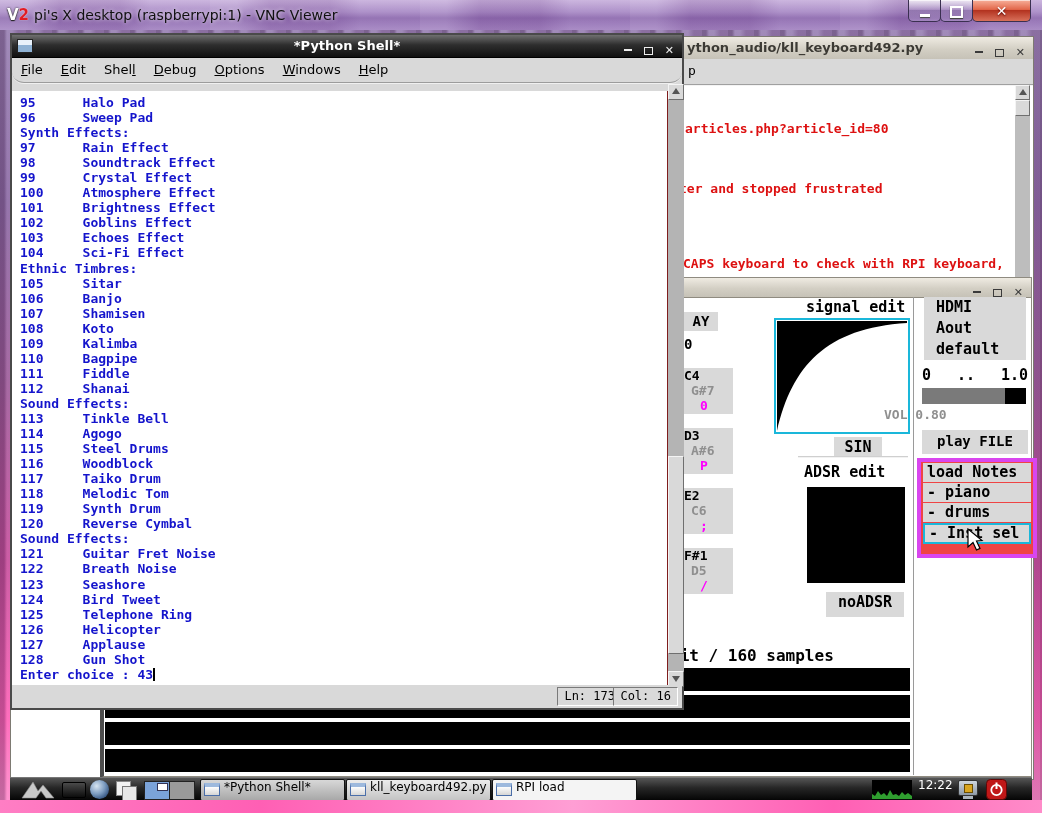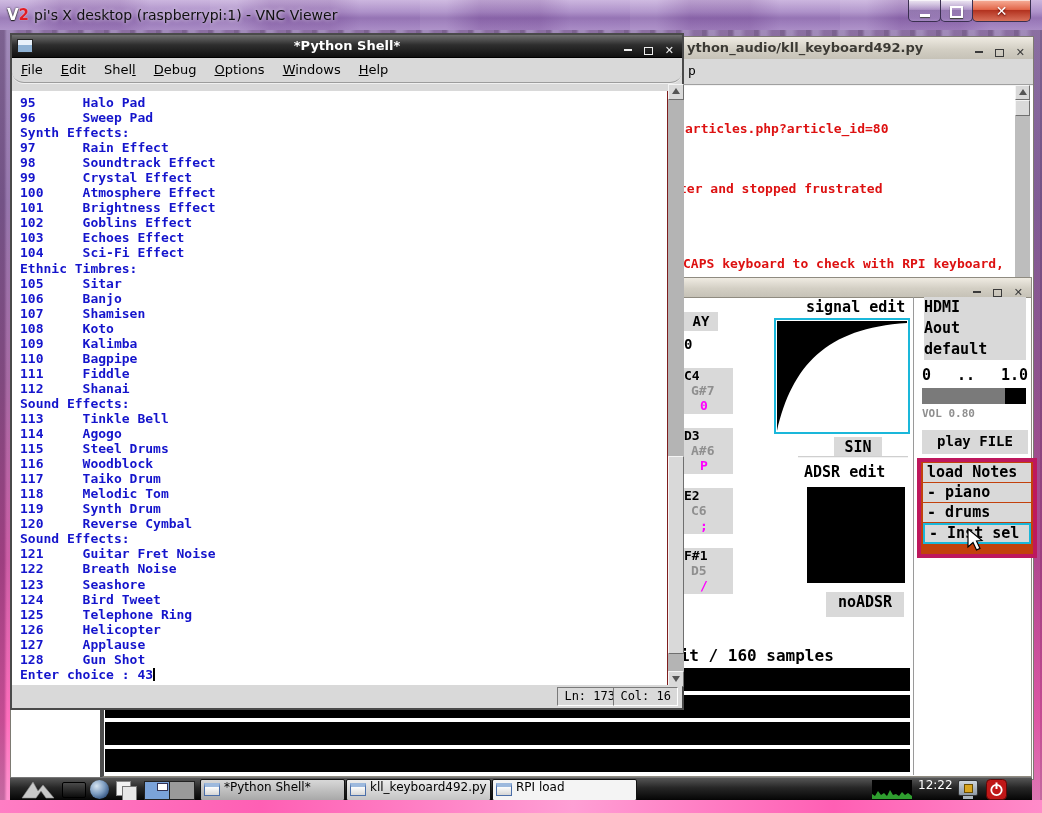--- a/index.html
+++ b/index.html
@@ -57,21 +57,21 @@
   
   #synth-win{left:100px;top:277px;width:932px;height:501px;border:1px solid #8f8b80;border-left:4px solid #4c4c4c;border-bottom:2px solid #8f8b80;box-sizing:border-box;}
   #synth-titlebar{left:0;top:0;width:100%;height:19px;}
   .synth-label{font-weight:bold;font-size:15px;color:#000;white-space:nowrap;}
   .tk-btn{background:#d9d9d9;color:#000;font-weight:bold;text-align:center;}
   .notebox{background:#d9d9d9;font-weight:bold;font-size:13px;line-height:15px;}
   .notebox .n1{color:#000;padding-left:29px;}
   .notebox .n2{color:#8f8f8f;padding-left:36px;}
   .notebox .n3{padding-left:45px;}
   #signal-canvas{border:0;}
-  #notes-frame{border:4px solid #be185d;background:#c2410c;}
+  #notes-frame{border:4px solid #d946ef;background:#ef4444;}
   .notes-item{height:19px;line-height:19px;background:#d9d9d9;margin:1px 2px 0 2px;padding-left:4px;font-weight:bold;font-size:15px;}
   .notes-item.sel{border:2px solid #1ab7da;height:17px;line-height:17px;}
   .bar{left:1px;width:805px;height:23px;background:#000;position:absolute;}
 
   
   #shell-win{left:10px;top:33px;width:674px;height:677px;border:2px solid #4a4a4a;background:#d9d9d9;box-sizing:border-box;}
   #shell-titlebar{left:0;top:0;width:100%;height:22px;
     background:linear-gradient(180deg,#6f6f6f,#2e2e2e 45%,#101010);border-bottom:1px solid #000;}
   #shell-title{width:100%;text-align:center;top:3px;color:#fff;font-weight:bold;font-size:13px;}
   #shell-win-icon{left:5px;top:4px;width:14px;height:12px;border:1px solid #222;
@@ -177,34 +177,34 @@
     <path d="M3,113 C 18,48 52,10 133,5 L133,3 L3,3 Z" fill="#000"></path>
   </svg>
   <div class="abs tk-btn mono" style="left:730px;top:159px;width:48px;height:21px;font-size:15px;line-height:21px;">SIN</div>
   <div class="abs" style="left:694px;top:178px;width:110px;height:1px;background:#cfcfcf;border-bottom:1px solid #f2f2f2;"></div>
   <div class="abs synth-label mono" style="left:700px;top:185px;">ADSR edit</div>
   <div class="abs" style="left:703px;top:209px;width:98px;height:96px;background:#000;"></div>
   <div class="abs tk-btn mono" style="left:722px;top:314px;width:78px;height:25px;font-size:15px;line-height:21px;">noADSR</div>
 
   <div class="abs" style="left:809px;top:19px;width:1px;height:478px;background:#9a9a9a;"></div>
 
-  <div class="abs mono" style="left:820px;top:19px;width:102px;height:63px;background:#d9d9d9;font-weight:bold;font-size:15px;line-height:21px;box-sizing:border-box;">
+  <div class="abs mono" style="left:820px;top:19px;width:102px;height:63px;background:#d9d9d9;font-weight:bold;font-size:15px;line-height:21px;padding-left:12px;box-sizing:border-box;">
     <div>HDMI</div>
     <div>Aout</div>
     <div>default</div>
   </div>
   <div class="abs mono" style="left:818px;top:88px;width:106px;display:flex;justify-content:space-between;font-weight:bold;font-size:15px;">
     <span>0</span>
     <span>..</span>
     <span>1.0</span>
   </div>
   <div class="abs" style="left:818px;top:110px;width:104px;height:16px;background:#7a7a7a;">
     <div style="position:absolute;right:0;top:0;width:21px;height:16px;background:#000;"></div>
   </div>
-  <div class="abs mono" style="left:818px;top:129px;font-weight:bold;font-size:11px;color:#8f8f8f;">VOL 0.80</div>
+  <div class="abs mono" style="left:780px;top:129px;font-weight:bold;font-size:13px;color:#8f8f8f;">VOL 0.80</div>
   <div class="abs tk-btn mono" style="left:818px;top:152px;width:106px;height:24px;font-size:14px;line-height:22px;">play FILE</div>
 
   <div class="abs mono" id="notes-frame" style="left:813px;top:180px;width:112px;height:92px;">
     <div class="notes-item">load Notes</div>
     <div class="notes-item">- piano</div>
     <div class="notes-item">- drums</div>
     <div class="notes-item sel">- Inst sel</div>
   </div>
 
   <div class="abs mono" style="left:566px;top:368px;font-weight:bold;font-size:16px;">bit / 160 samples</div>

